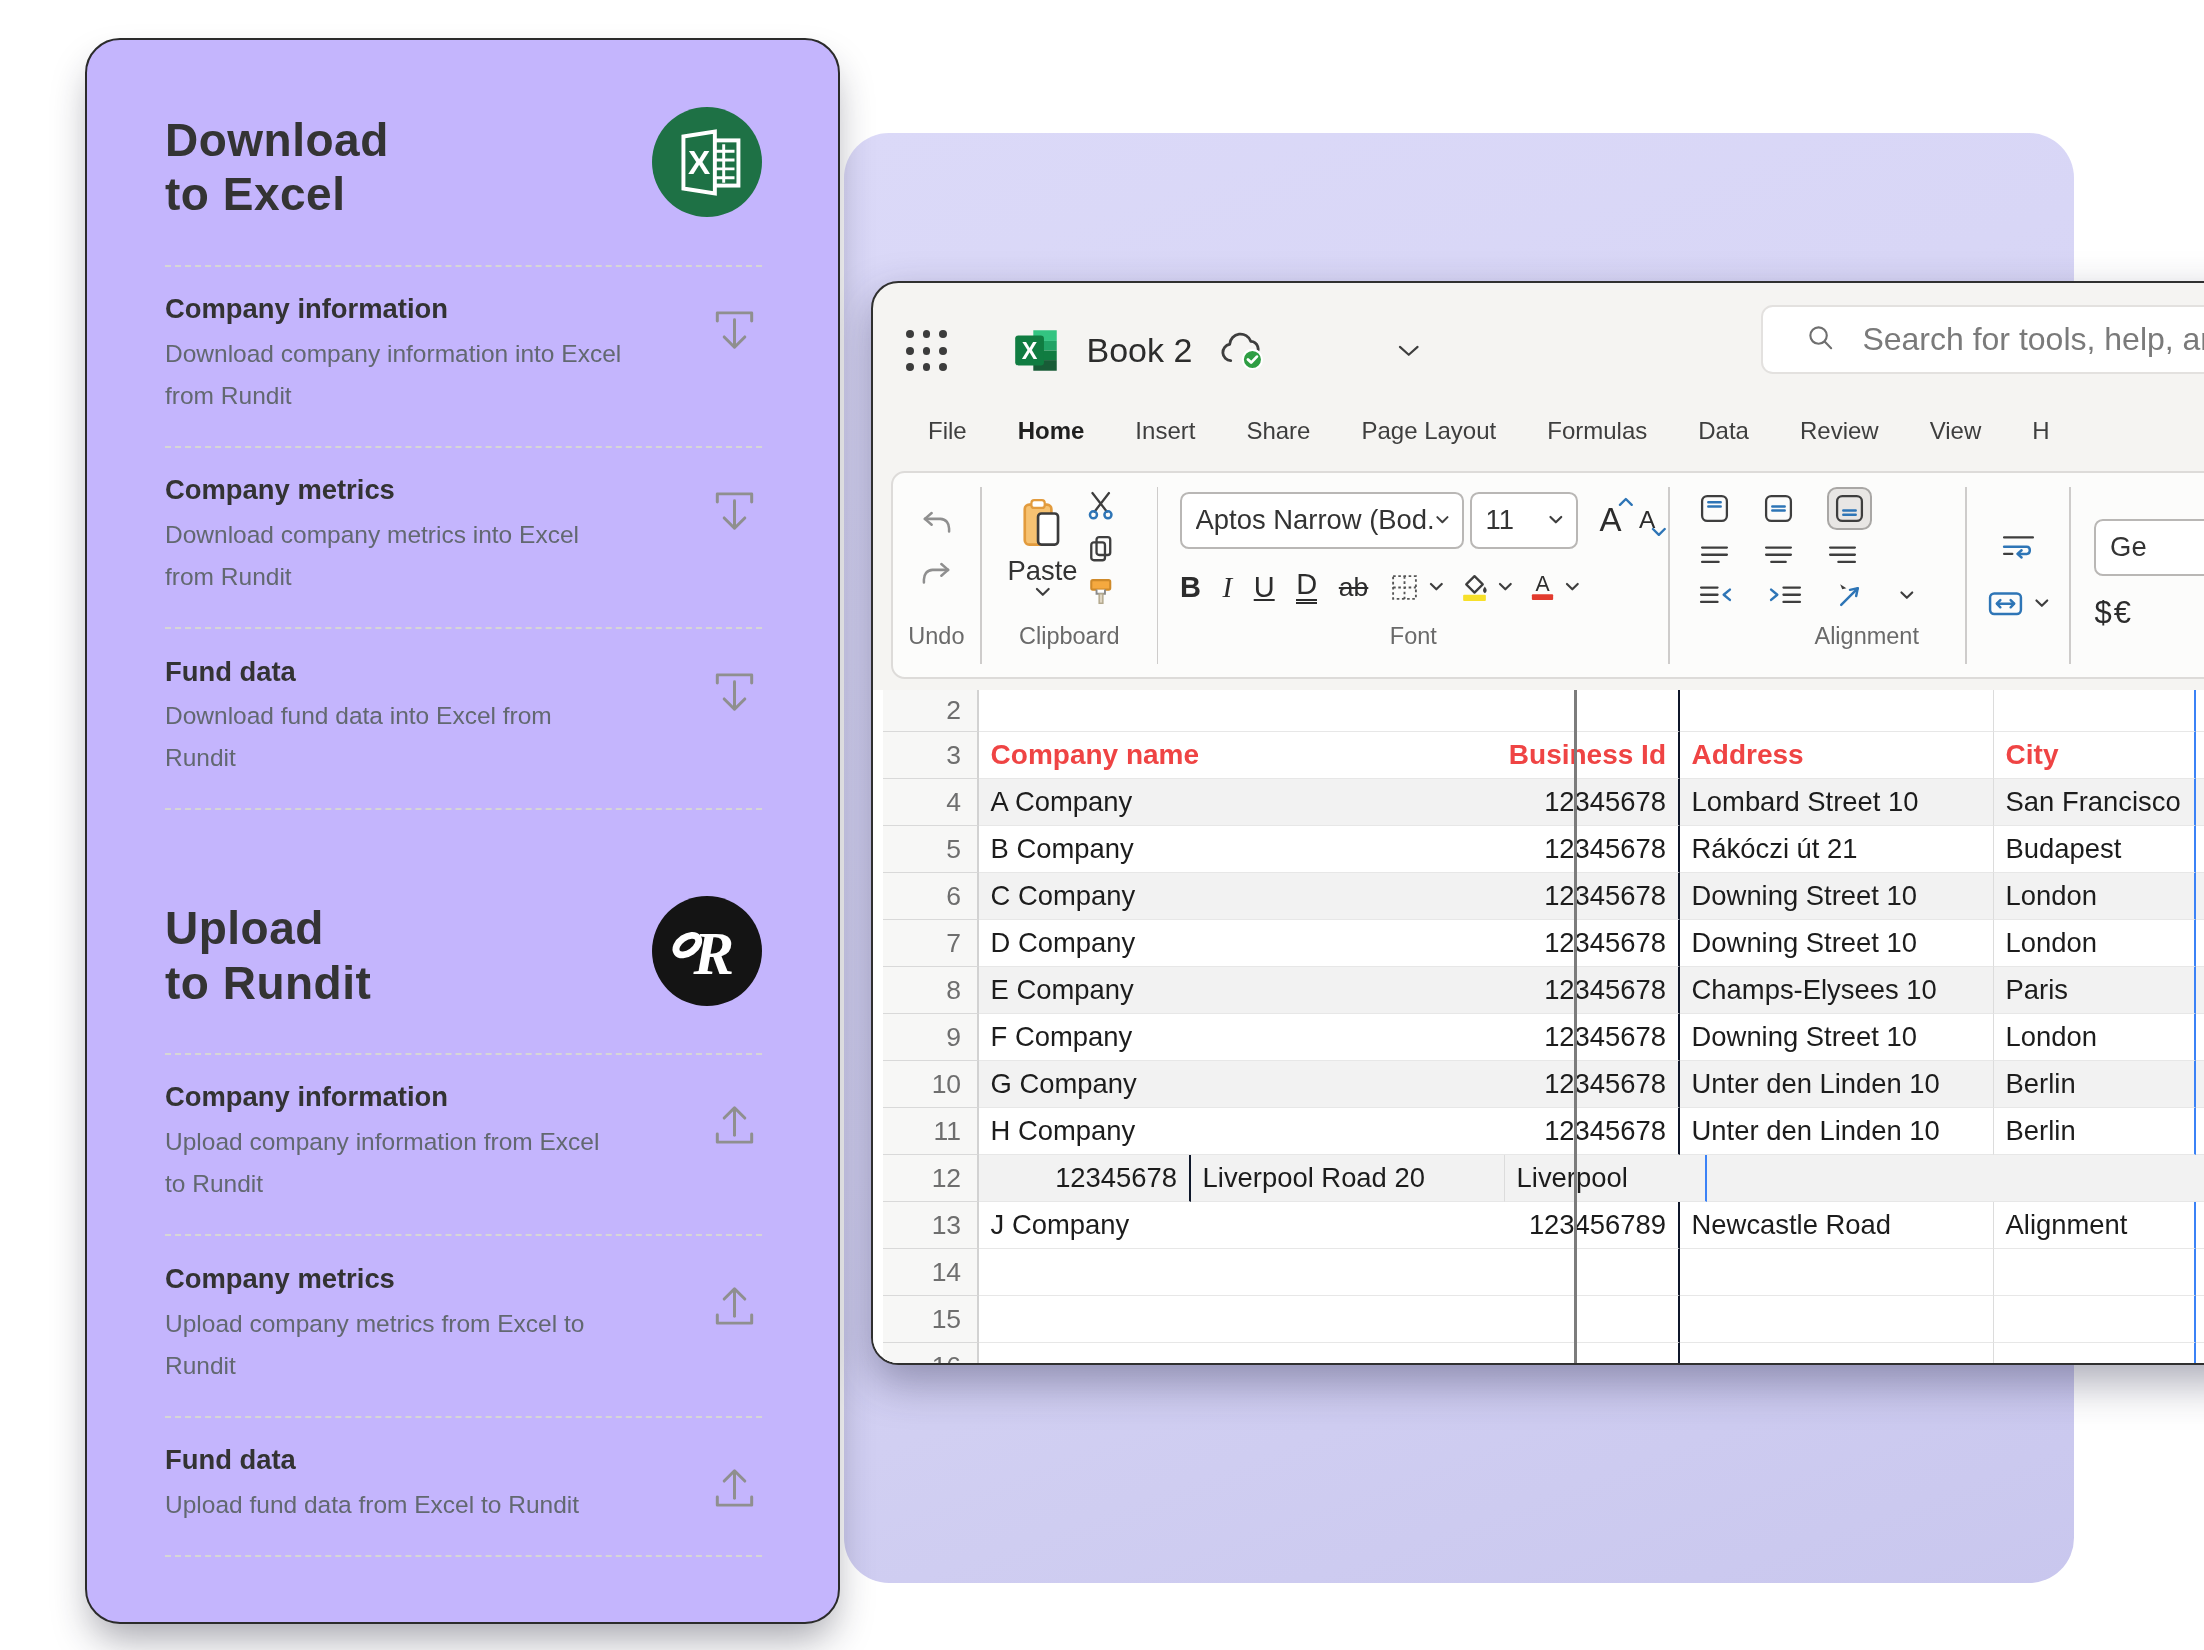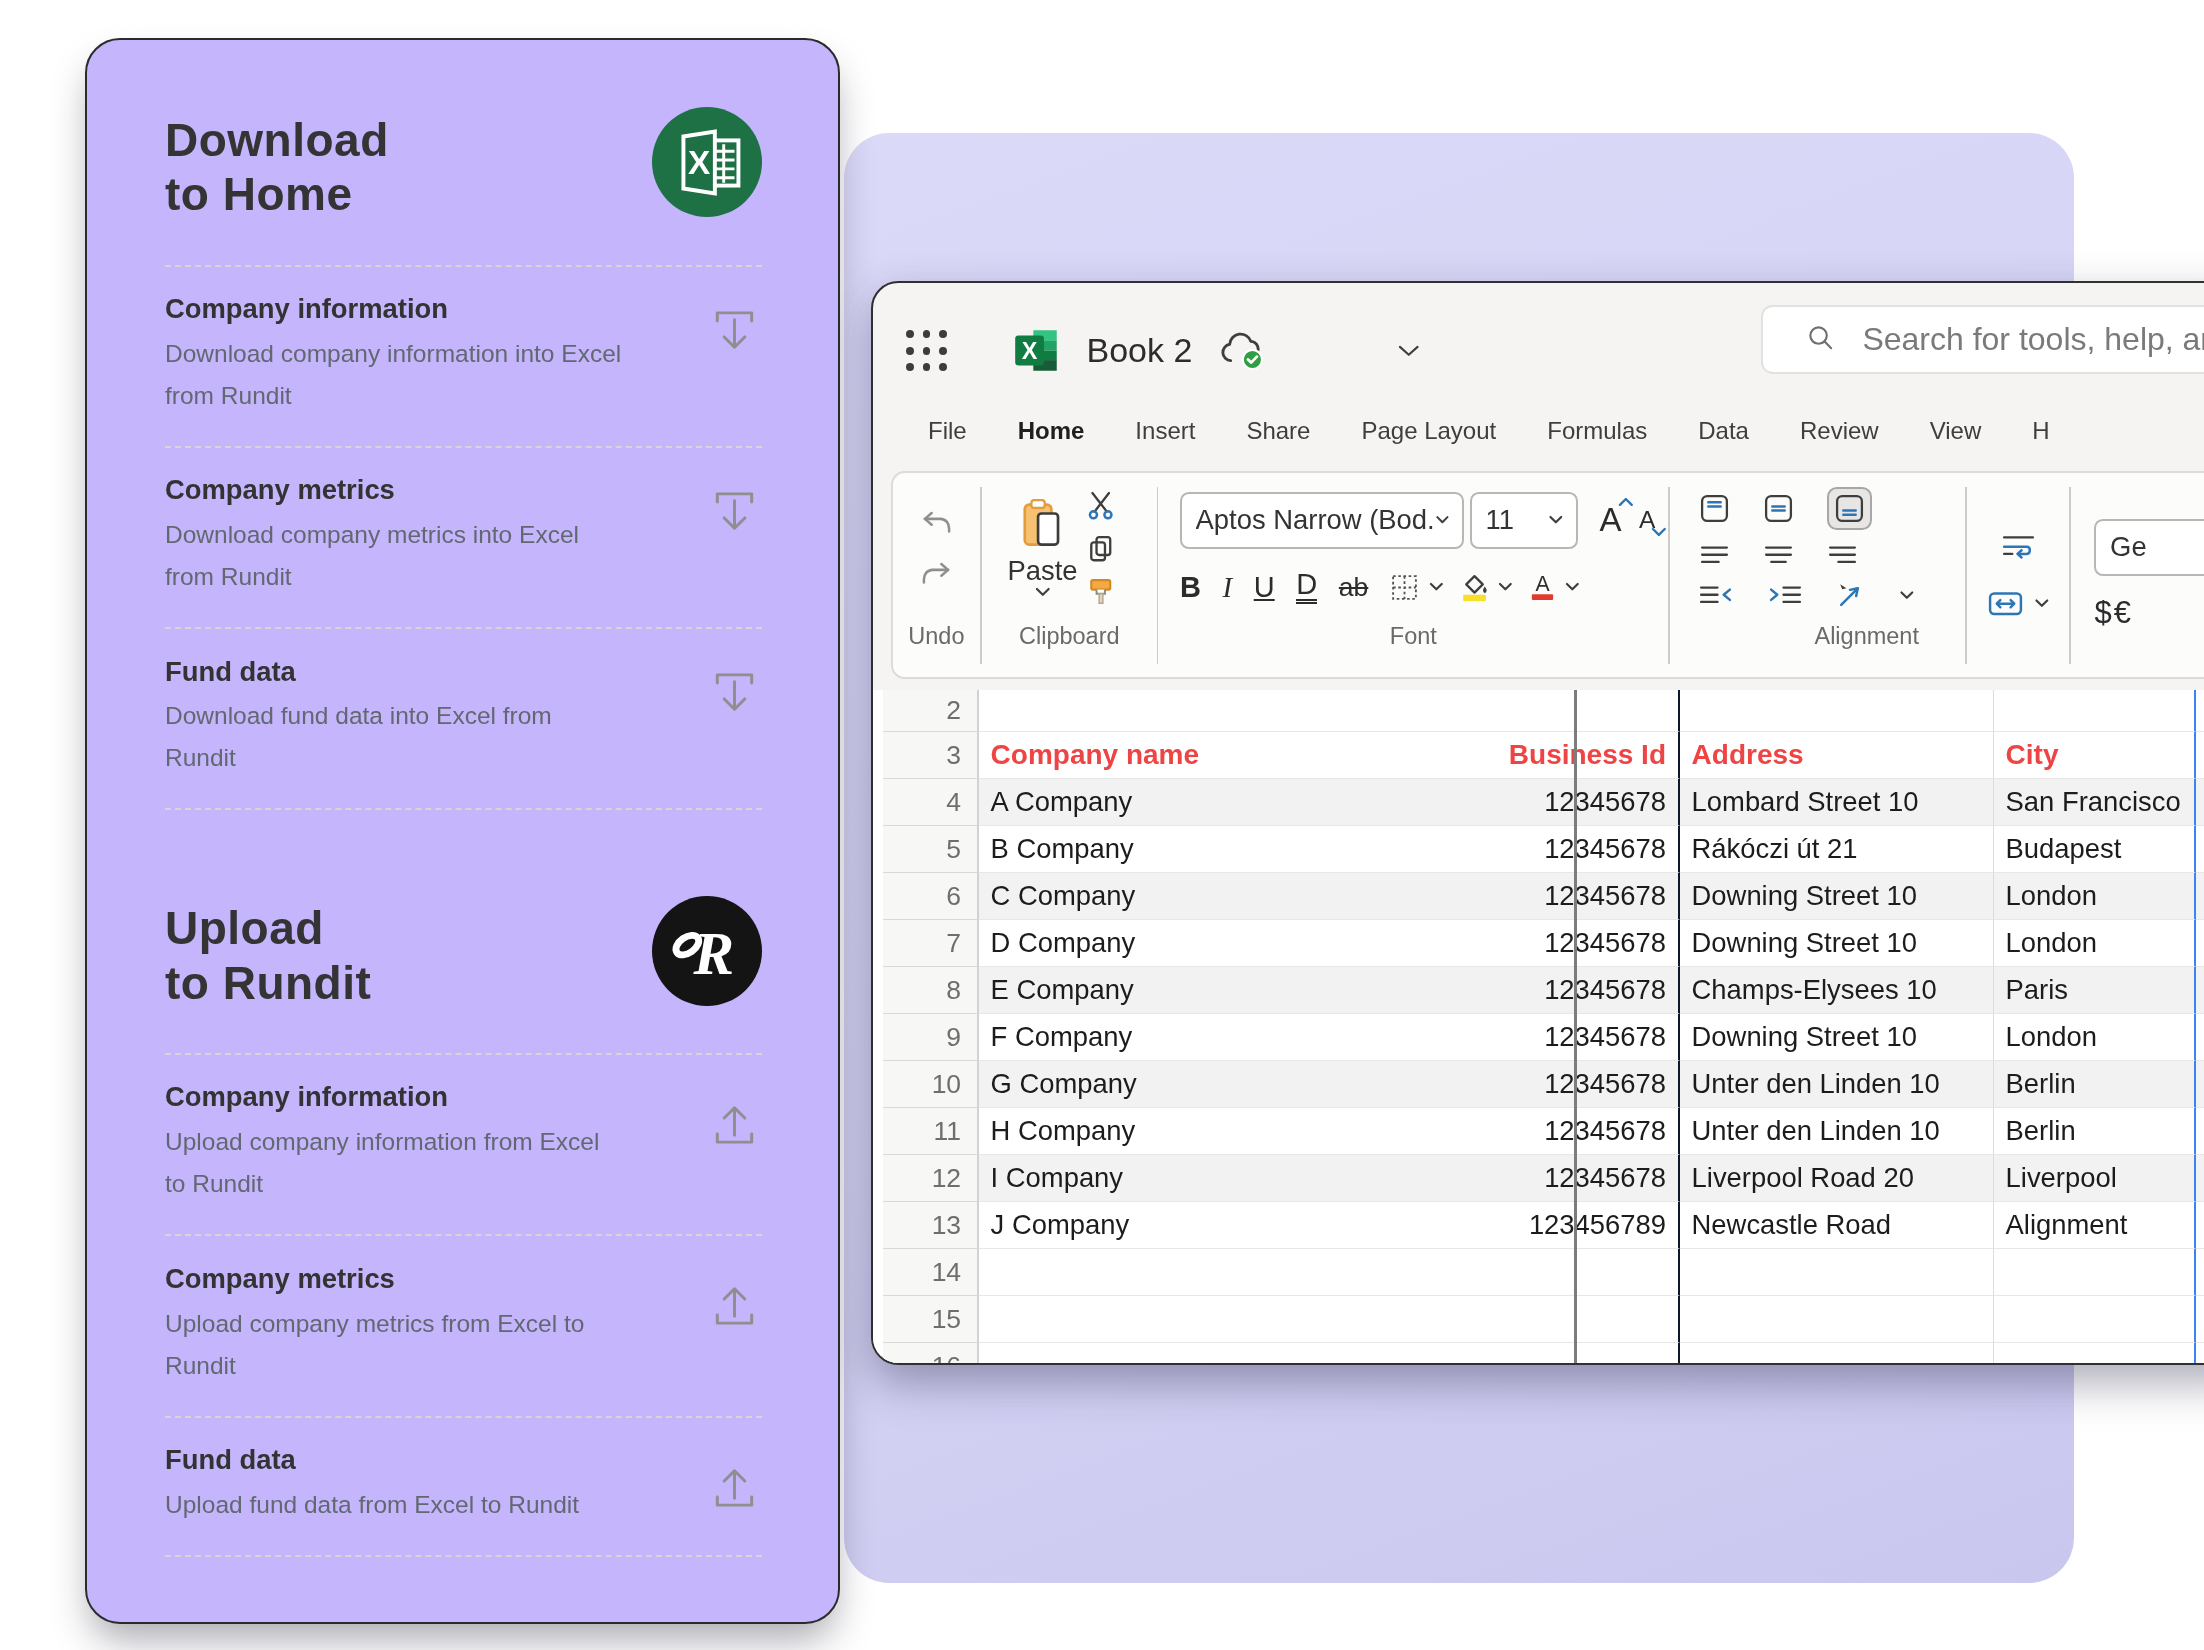--- a/index.html
+++ b/index.html
@@ -113,21 +113,21 @@
 </head>
 <body>
 
 <div class="stage">
 
   <div class="purple"></div>
 
   <aside class="card">
     <section>
       <div class="sec-head">
-        <h1><span>Download</span><br><span>to Home</span></h1>
+        <h1><span>Download</span><br><span>to Excel</span></h1>
         <div class="badge">
           <svg width="110" height="110" viewBox="0 0 112 112">
             <circle cx="56" cy="56" r="56" fill="#1e7145"></circle>
             <rect x="58" y="34" width="30" height="46" fill="none" stroke="#fff" stroke-width="4"></rect>
             <path d="M62 45 H84 M62 54 H84 M62 63 H84 M62 72 H84 M73 38 V77" stroke="#fff" stroke-width="3"></path>
             <polygon points="32,30 64,25 64,88 32,83" fill="#1e7145" stroke="#fff" stroke-width="4"></polygon>
             <text x="48" y="68" text-anchor="middle" font-family="Liberation Sans, sans-serif" font-size="34" font-weight="700" fill="#fff">X</text>
           </svg>
         </div>
       </div>
@@ -599,21 +599,20 @@
           <div class="srow">
             <div class="rn">11</div>
             <div class="cell c0">H Company</div>
             <div class="cell c1">12345678</div>
             <div class="cell c2">Unter den Linden 10</div>
             <div class="cell c3">Berlin</div>
             <div class="cell cf"></div>
           </div>
           <div class="srow band">
             <div class="rn">12</div>
-            <div class="cell c0">I Company</div>
             <div class="cell c1">12345678</div>
             <div class="cell c2">Liverpool Road 20</div>
             <div class="cell c3">Liverpool</div>
             <div class="cell cf"></div>
           </div>
           <div class="srow">
             <div class="rn">13</div>
             <div class="cell c0">J Company</div>
             <div class="cell c1">123456789</div>
             <div class="cell c2">Newcastle Road</div>

